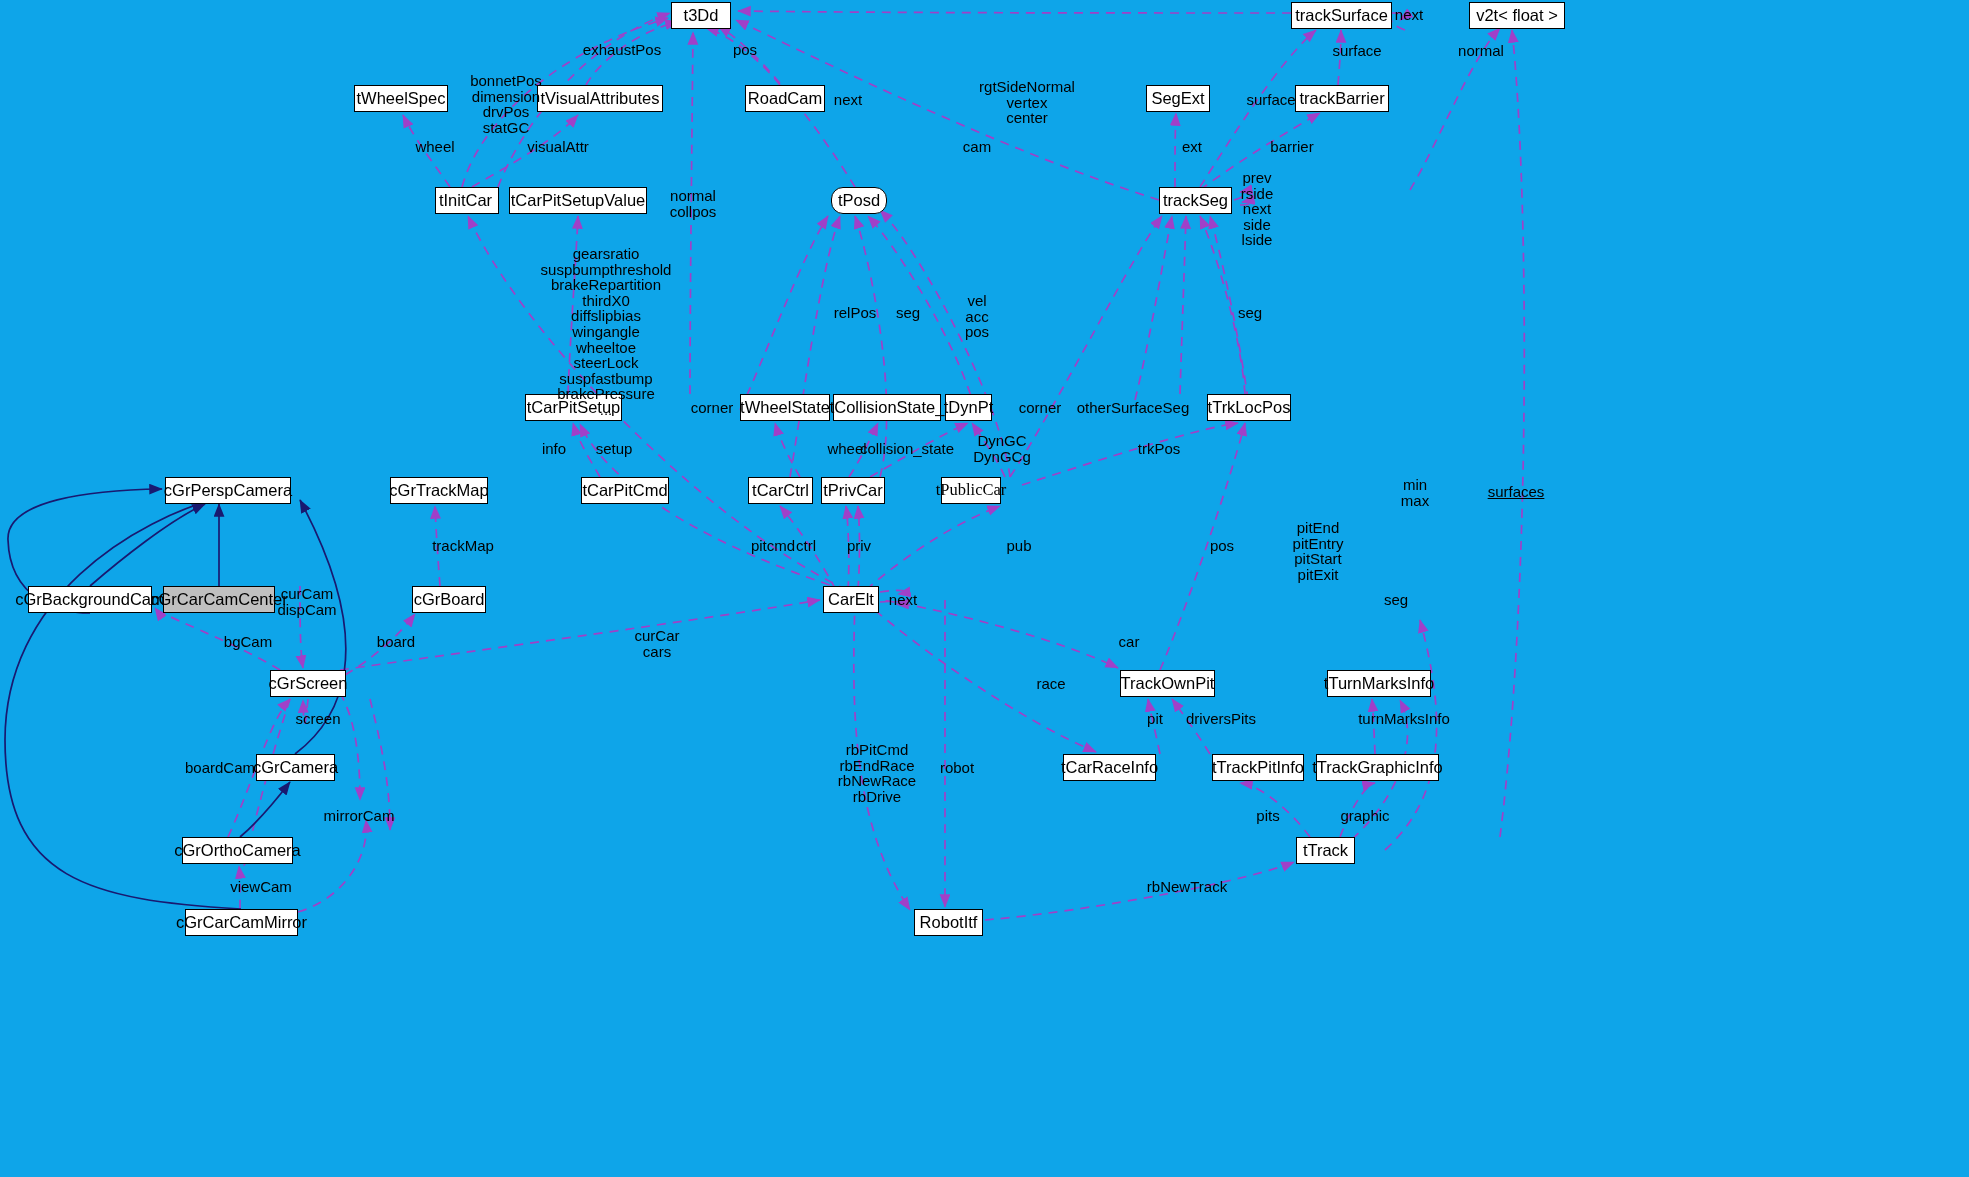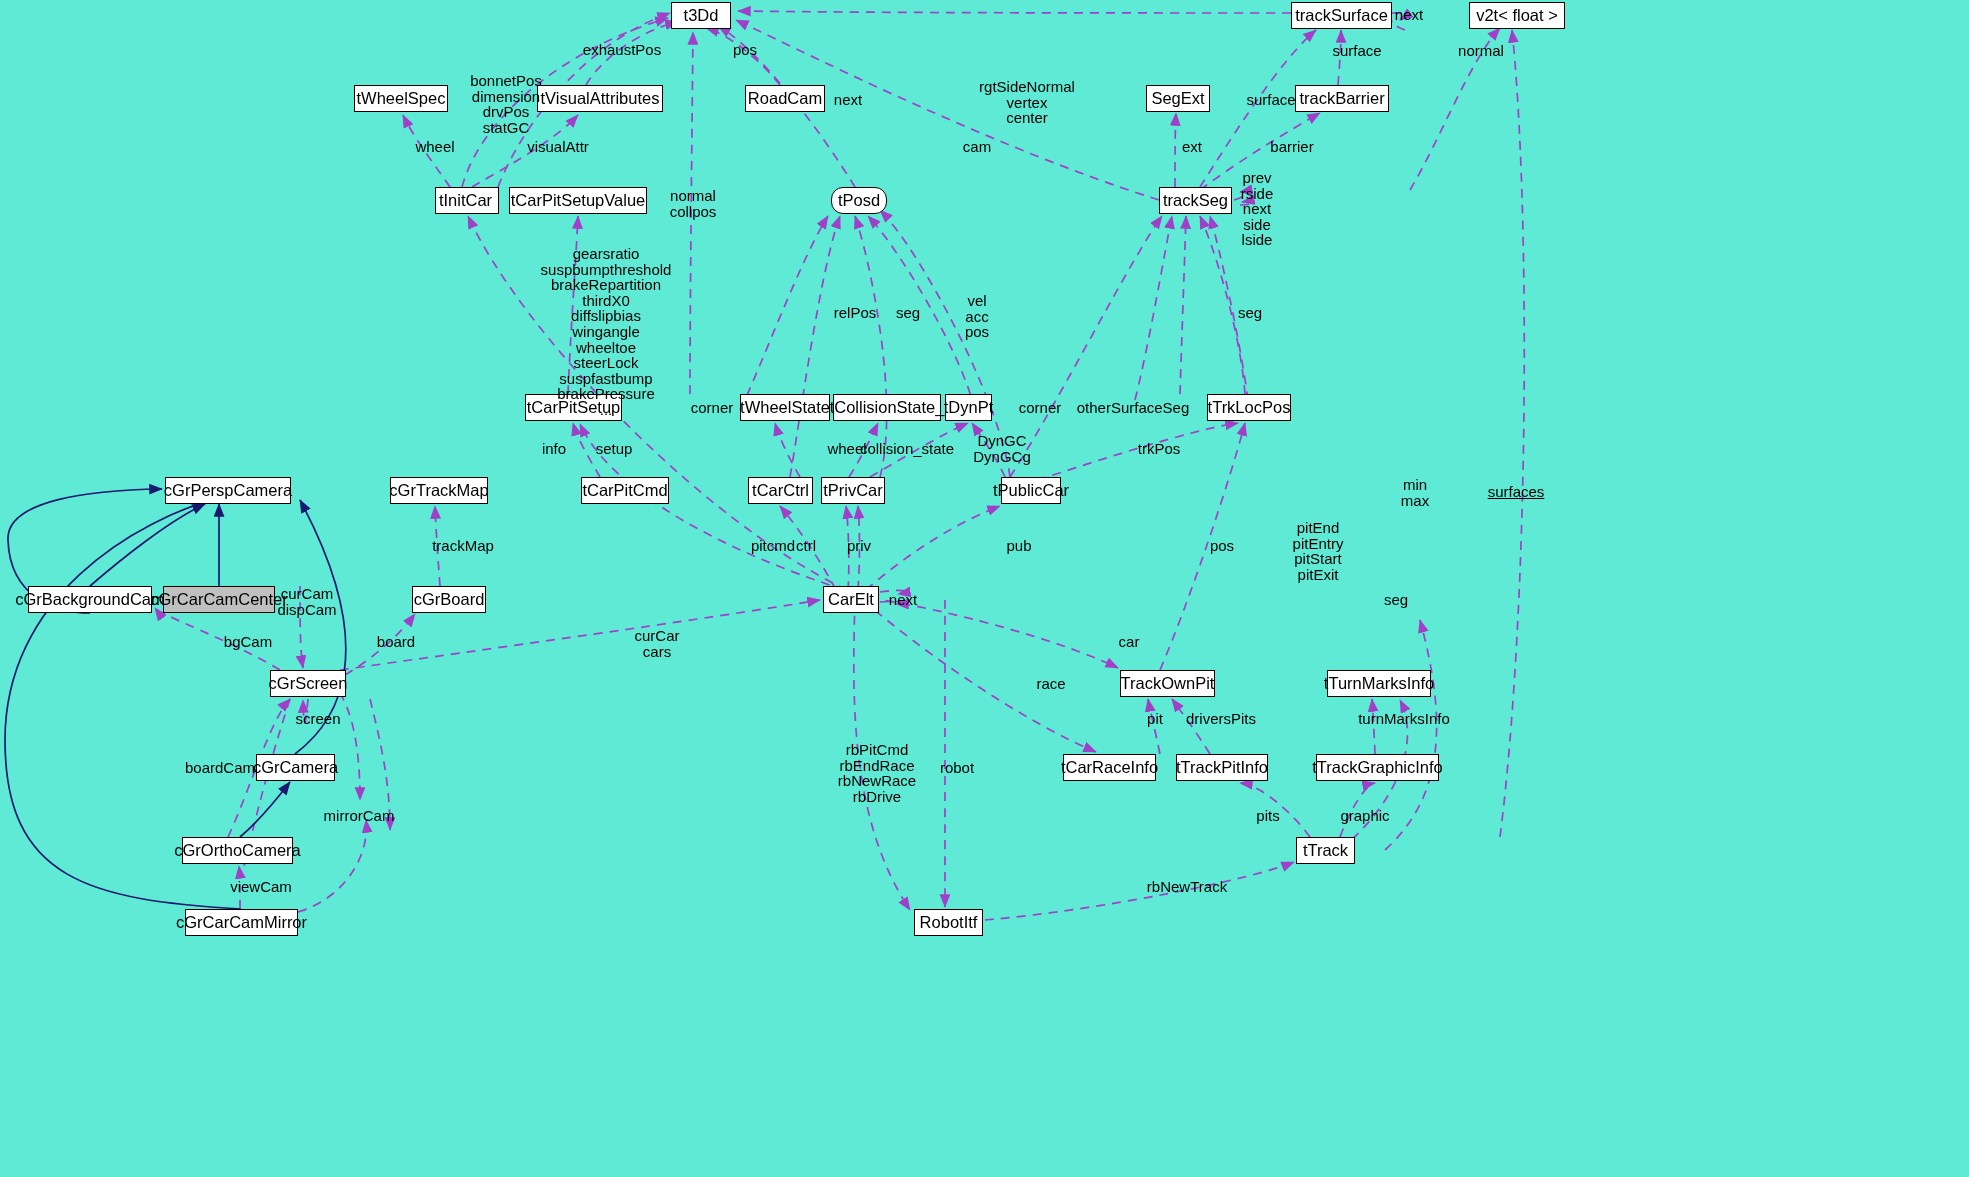--- a/index.html
+++ b/index.html
@@ -1,20 +1,20 @@
 <!DOCTYPE html>
 <html><head>
 <meta charset="utf-8">
 <style>
   html,body{margin:0;padding:0;background:#ffffff;}
   #canvas{
     position:relative;
     width:1969px;
     height:1177px;
-    background:#5eead4;
+    background:#0ea5e9;
     font-family:"Liberation Sans", sans-serif;
     overflow:hidden;
   }
   svg#edges{position:absolute;left:0;top:0;width:1969px;height:1177px;}
   .node{
     position:absolute;
     box-sizing:border-box;
     border:1.4px solid #000000;
     background:#ffffff;
     color:#000000;
@@ -176,31 +176,31 @@
       <div class="node" style="left: 525px; top: 394px; width: 97px;">tCarPitSetup</div>
       <div class="node" style="left: 740px; top: 394px; width: 90px;">tWheelState</div>
       <div class="node" style="left: 833px; top: 394px; width: 108px;">tCollisionState_</div>
       <div class="node" style="left: 945px; top: 394px; width: 47px;">tDynPt</div>
       <div class="node" style="left: 1207px; top: 394px; width: 84px;">tTrkLocPos</div>
       <div class="node" style="left: 165px; top: 477px; width: 126px;">cGrPerspCamera</div>
       <div class="node" style="left: 390px; top: 477px; width: 98px;">cGrTrackMap</div>
       <div class="node" style="left: 581px; top: 477px; width: 88px;">tCarPitCmd</div>
       <div class="node" style="left: 748px; top: 477px; width: 65px;">tCarCtrl</div>
       <div class="node" style="left: 821px; top: 477px; width: 64px;">tPrivCar</div>
-      <div class="node" style="left: 1001px; top: 477px; width: 60px;">tPublicCar</div>
+      <div class="node" style="left: 941px; top: 477px; width: 60px; font-family: Liberation Serif, serif;">tPublicCar</div>
       <div class="node" style="left: 28px; top: 586px; width: 124px;">cGrBackgroundCam</div>
       <div class="node highlight" style="left: 163px; top: 586px; width: 112px;">cGrCarCamCenter</div>
       <div class="node" style="left: 412px; top: 586px; width: 74px;">cGrBoard</div>
       <div class="node" style="left: 823px; top: 586px; width: 56px;">CarElt</div>
       <div class="node" style="left: 270px; top: 670px; width: 76px;">cGrScreen</div>
       <div class="node" style="left: 1120px; top: 670px; width: 95px;">TrackOwnPit</div>
       <div class="node" style="left: 1327px; top: 670px; width: 104px;">tTurnMarksInfo</div>
       <div class="node" style="left: 256px; top: 754px; width: 79px;">cGrCamera</div>
       <div class="node" style="left: 1063px; top: 754px; width: 93px;">tCarRaceInfo</div>
-      <div class="node" style="left: 1176px; top: 754px; width: 92px;">tTrackPitInfo</div>
+      <div class="node" style="left: 1212px; top: 754px; width: 92px;">tTrackPitInfo</div>
       <div class="node" style="left: 1316px; top: 754px; width: 123px;">tTrackGraphicInfo</div>
       <div class="node" style="left: 182px; top: 837px; width: 111px;">cGrOrthoCamera</div>
       <div class="node" style="left: 1296px; top: 837px; width: 59px;">tTrack</div>
       <div class="node" style="left: 185px; top: 909px; width: 113px;">cGrCarCamMirror</div>
       <div class="node" style="left: 914px; top: 909px; width: 69px;">RobotItf</div>
     </div>
   <div id="label-layer">
       <div class="elabel" style="left: 622px; top: 42px;">exhaustPos</div>
       <div class="elabel" style="left: 745px; top: 42px;">pos</div>
       <div class="elabel" style="left: 1027px; top: 79px;">rgtSideNormal

